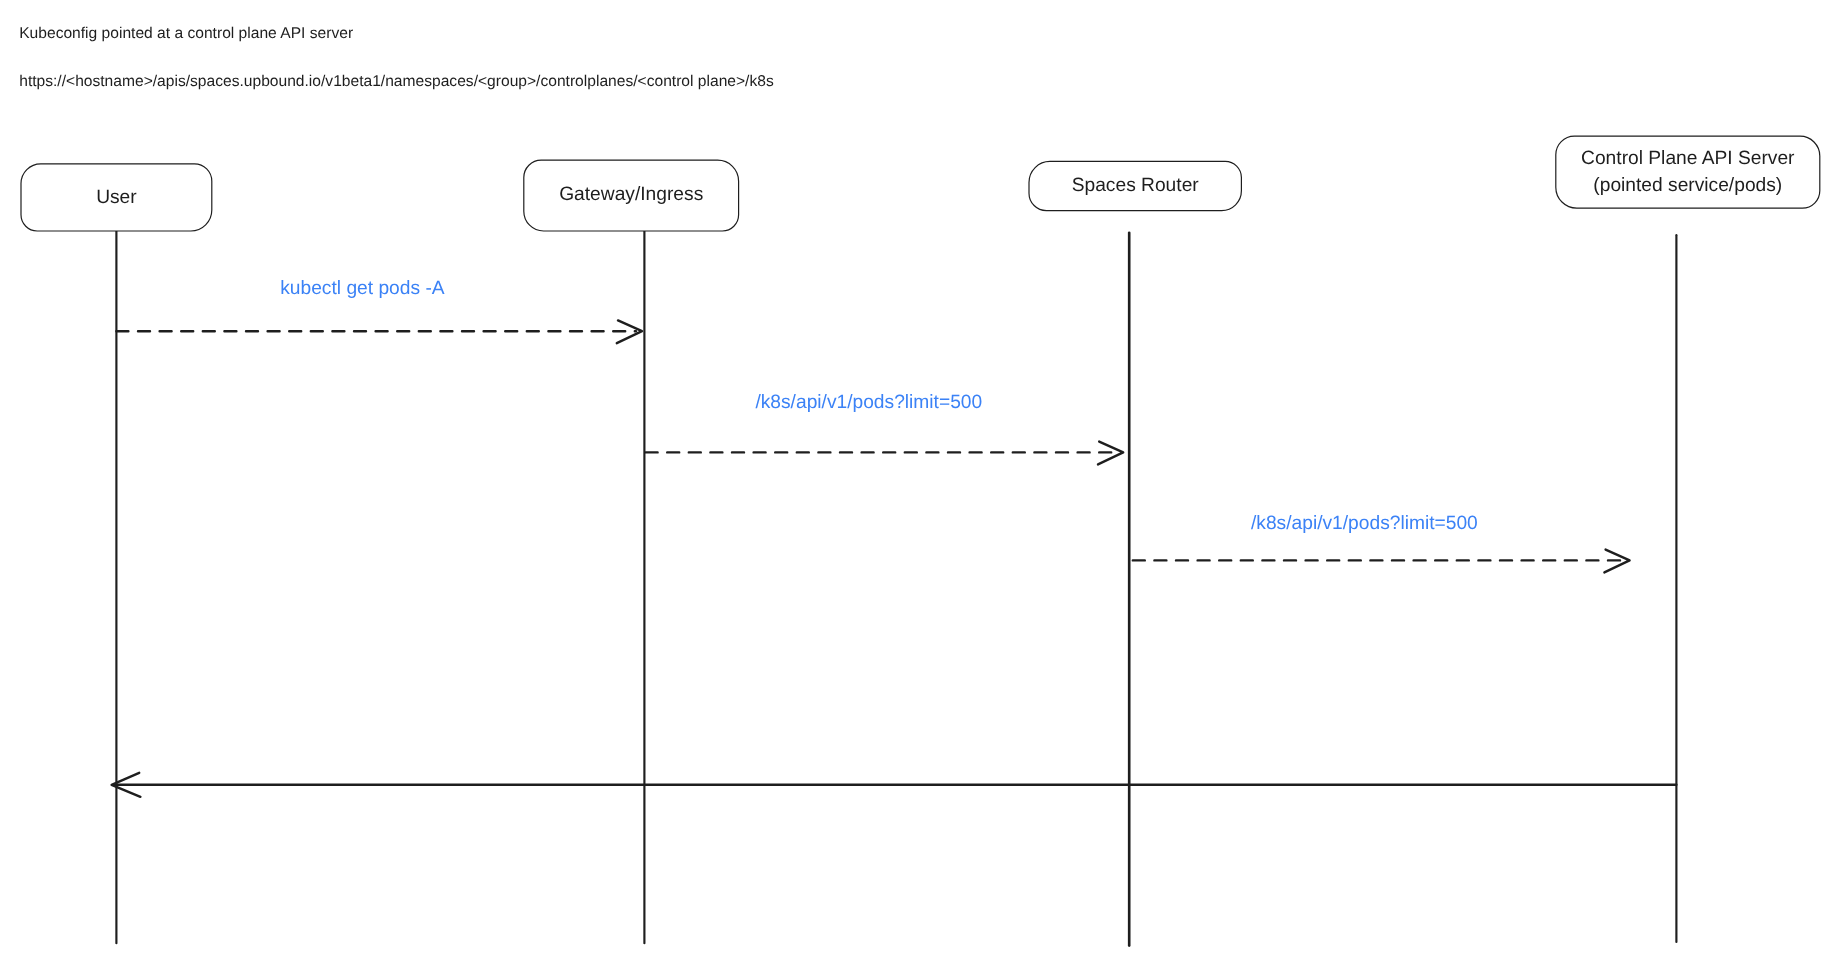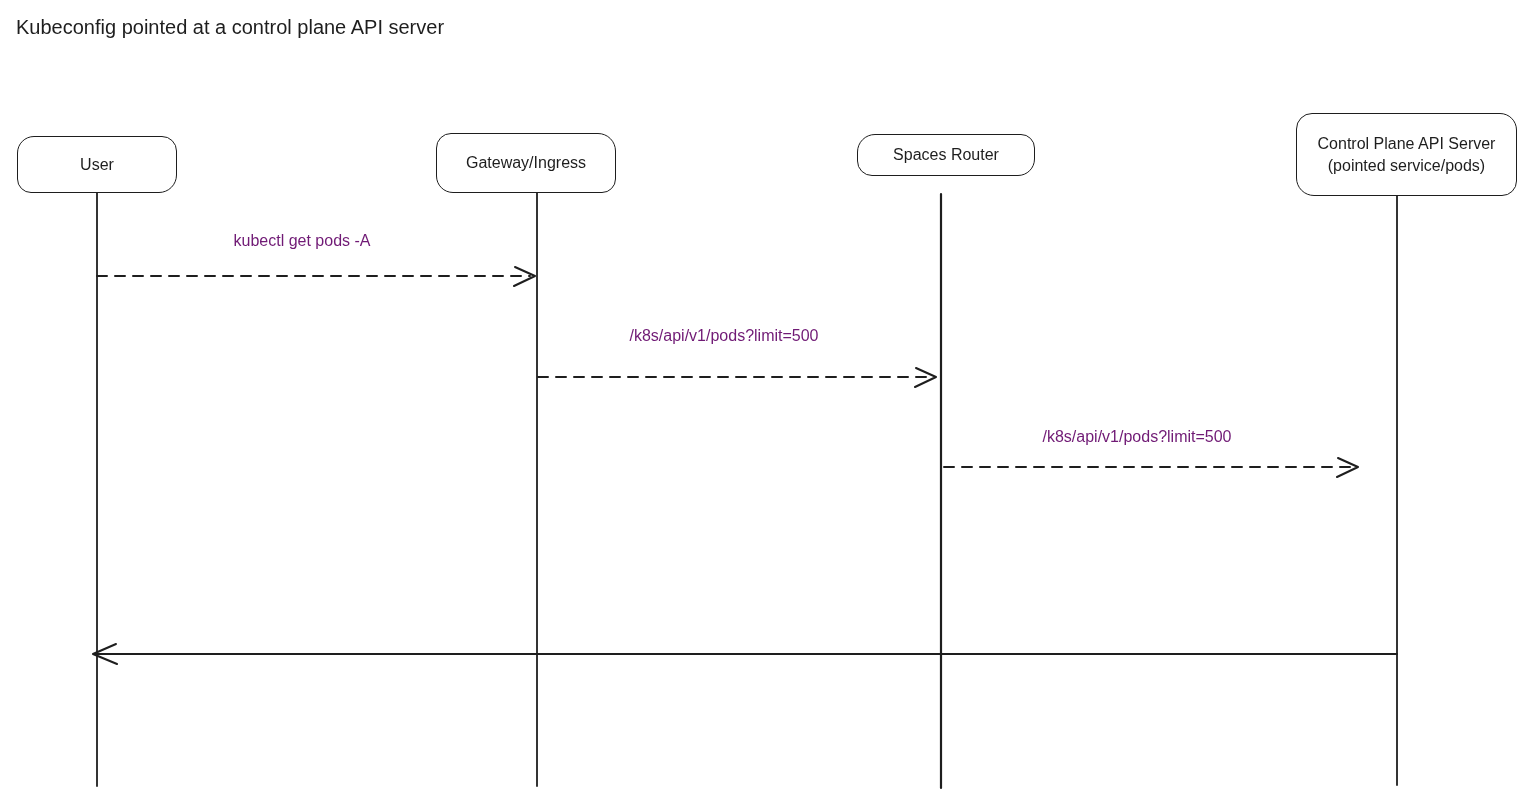--- a/index.html
+++ b/index.html
@@ -12,21 +12,21 @@
     width: 1532px;
     height: 803px;
     background: #ffffff;
     font-family: "Liberation Sans", sans-serif;
     color: #1e1e1e;
     overflow: hidden;
   }
   .note {
     position: absolute;
     left: 16px;
-    font-size: 20px;
+    font-size: 13px;
     line-height: 19px;
     color: #1e1e1e;
     white-space: pre;
   }
   .note.line1 { top: 18px; }
   .note.line2 { top: 58px; }
 
   .actor-box {
     position: absolute;
     box-sizing: border-box;
@@ -43,27 +43,27 @@
   }
   
   .actor-box.r1 { border-radius: 17px 15px 18px 14px; }
   .actor-box.r2 { border-radius: 15px 18px 14px 17px; }
   .actor-box.r3 { border-radius: 18px 14px 17px 15px; }
   .actor-box.r4 { border-radius: 16px 17px 15px 18px; }
 
   #box-user          { left: 17px;   top: 136px; width: 160px; height: 57px; }
   #box-gateway       { left: 436px;  top: 133px; width: 180px; height: 60px; }
   #box-spaces-router { left: 857px;  top: 134px; width: 178px; height: 42px; }
-  #box-control-plane { left: 1296px; top: 113px; width: 221px; height: 83px; }
+  #box-control-plane { left: 1296px; top: 113px; width: 221px; height: 61px; }
 
   .msg-label {
     position: absolute;
     font-size: 16px;
     line-height: 20px;
-    color: #701a75;
+    color: #3b82f6;
     transform: translateX(-50%);
     white-space: pre;
     z-index: 2;
   }
   #msg-label-1 { left: 302px;  top: 231px; }
   #msg-label-2 { left: 724px;  top: 326px; }
   #msg-label-3 { left: 1137px; top: 427px; }
 
   svg.wires {
     position: absolute;
@@ -77,20 +77,21 @@
     stroke-linecap: round;
     stroke-linejoin: round;
   }
 </style>
 </head>
 <body>
 
 <div class="canvas">
 
   <div class="note line1">Kubeconfig pointed at a control plane API server</div>
+  <div class="note line2">https://&lt;hostname&gt;/apis/spaces.upbound.io/v1beta1/namespaces/&lt;group&gt;/controlplanes/&lt;control plane&gt;/k8s</div>
 
   <svg class="wires" width="1532" height="803" viewBox="0 0 1532 803">
 
     <path class="stroke" d="M97 193 V 786" stroke-width="1.8"></path>
     <path class="stroke" d="M537 193 V 786" stroke-width="1.8"></path>
     <path class="stroke" d="M941 194 V 788" stroke-width="2.2"></path>
     <path class="stroke" d="M1397 196 V 785" stroke-width="1.8"></path>
 
     <g>
       <path class="stroke" d="M97 276 H 530" stroke-width="2" stroke-dasharray="10 8"></path>

